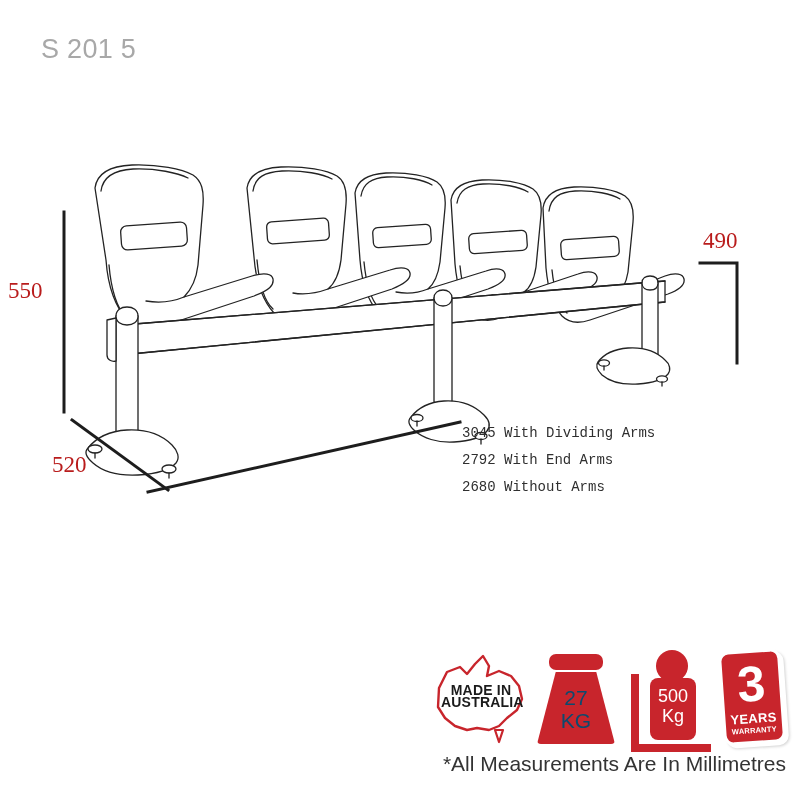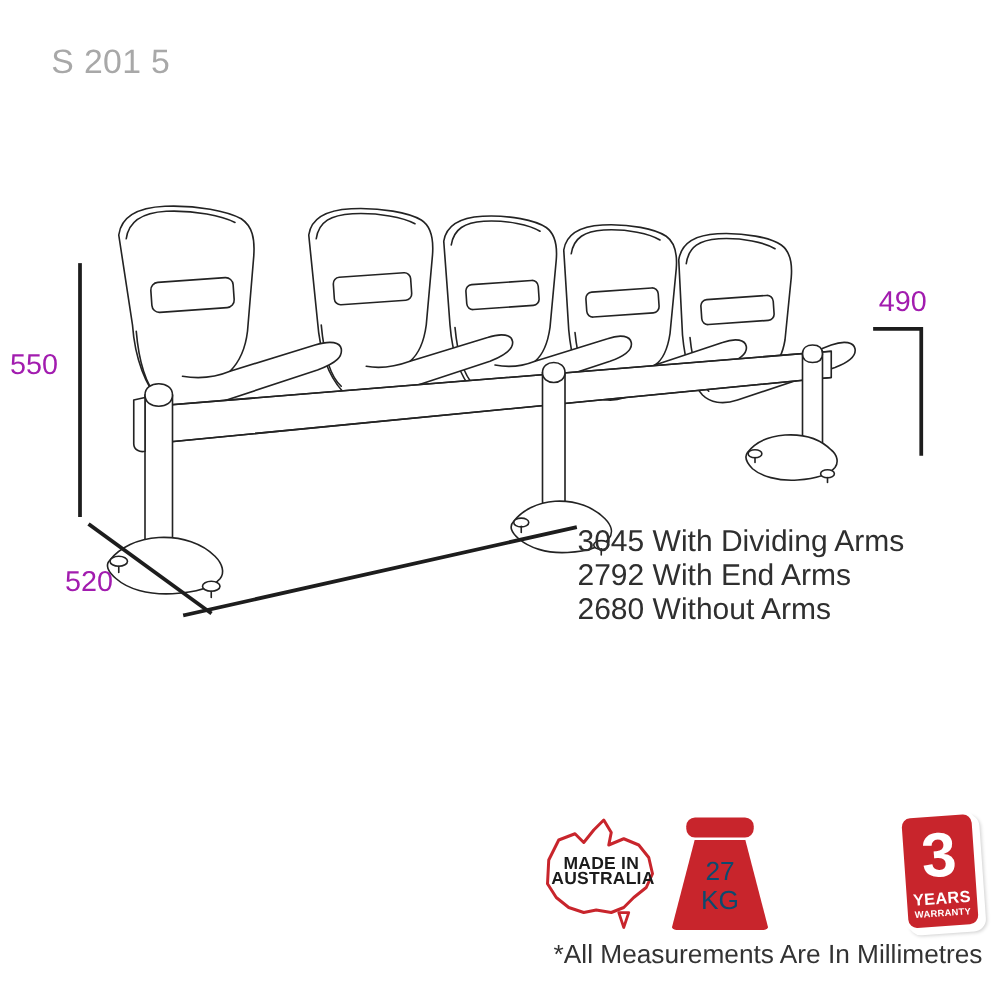--- a/index.html
+++ b/index.html
@@ -58,40 +58,41 @@
     top: 150px;
     width: 800px;
     height: 380px;
   }
   #drawing-svg { display: block; }
 
   
   .dim-label {
     position: absolute;
     font-size: 23px;
-    color: #a21caf;
-    font-family: Liberation Sans, sans-serif;
+    color: #b91c1c;
+    font-family: Liberation Serif, serif;
     white-space: nowrap;
   }
   #dim-height-label { left: 8px;  top: 278px; }
   #dim-depth-label  { left: 52px; top: 452px; }
   #dim-seat-label   { left: 703px; top: 228px; }
 
   
   #width-callouts {
     position: absolute;
     left: 462px;
     top: 420px;
     width: 330px;
   }
   #width-callouts .callout-line {
-    font-size: 24px;
+    font-size: 14px;
     color: #2f2f2f;
     line-height: 27px;
     white-space: nowrap;
+    font-family: Liberation Mono, monospace;
   }
 
   
   #badge-row {
     position: absolute;
     left: 425px;
     top: 648px;
     width: 370px;
     height: 100px;
   }
@@ -413,20 +414,29 @@
 
     <div class="badge" id="badge-weight">
       <div id="weight-handle"></div>
       <div id="weight-body"></div>
       <div id="weight-text">
         <div>27</div>
         <div class="unit">KG</div>
       </div>
     </div>
 
+    <div class="badge" id="badge-capacity">
+      <div id="cap-bracket"></div>
+      <div id="cap-head"></div>
+      <div id="cap-body"></div>
+      <div id="cap-text">
+        <div>500</div>
+        <div>Kg</div>
+      </div>
+    </div>
 
     <div class="badge" id="badge-warranty">
       <div id="warranty-card">
         <div id="warranty-number">3</div>
         <div id="warranty-years">YEARS</div>
         <div id="warranty-sub">WARRANTY</div>
       </div>
     </div>
   </div>
 

